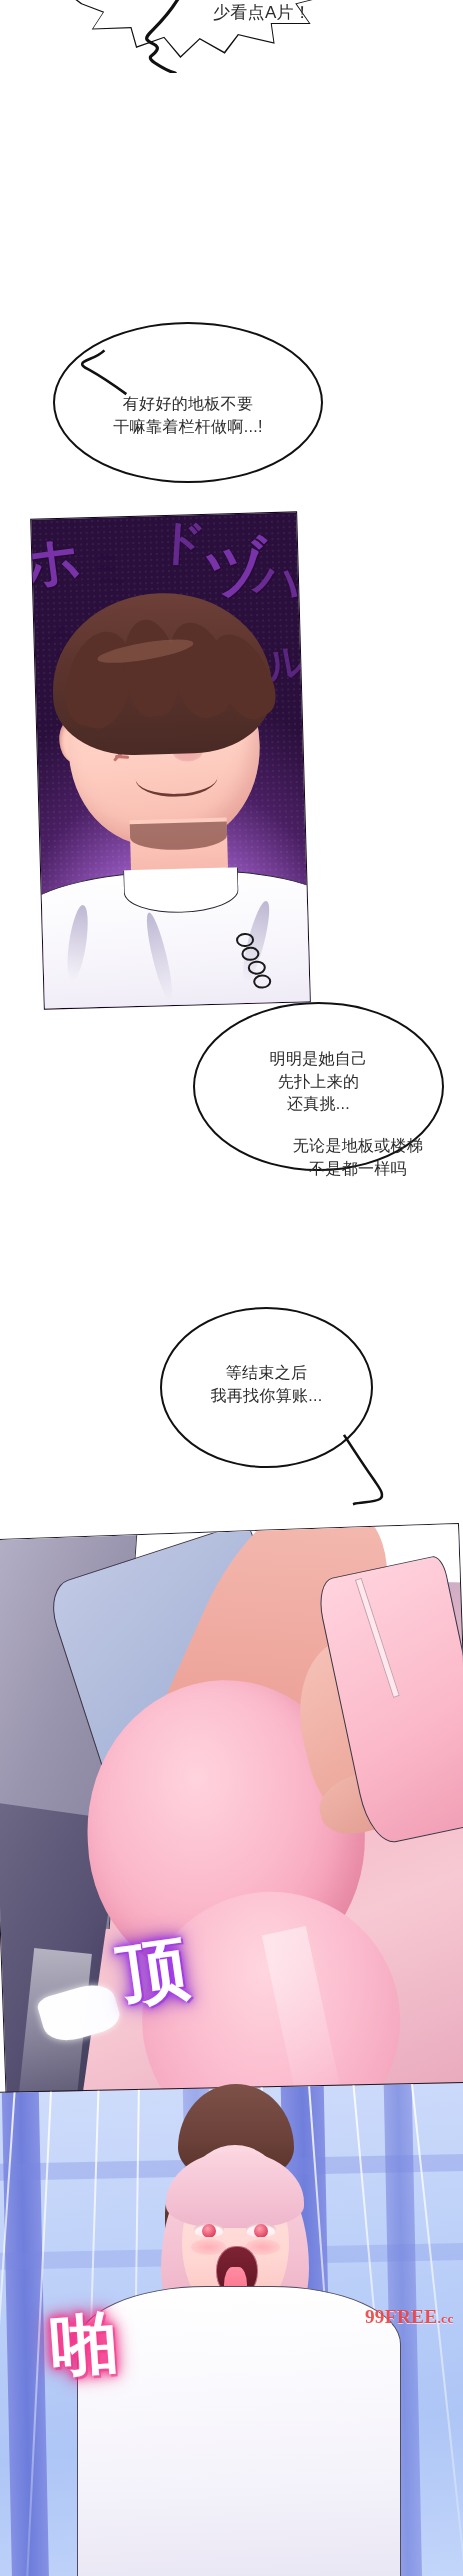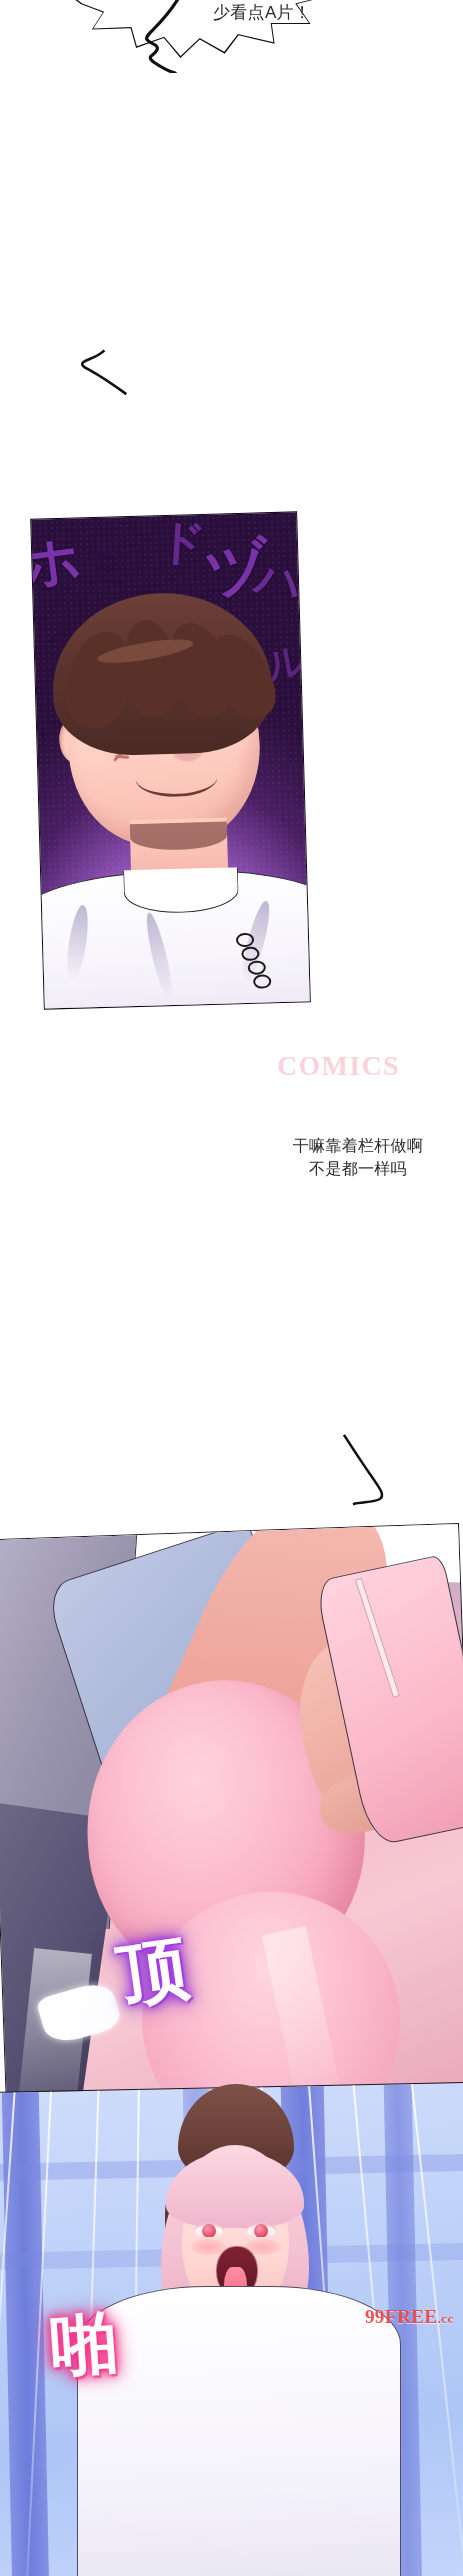--- a/index.html
+++ b/index.html
@@ -260,20 +260,24 @@
     <div class="spiky" style="left:55px;top:-82px;width:273px;height:138px;"></div>
     <svg class="spiky-tail" viewBox="0 0 120 120">
       <path d="M92 2 C80 22 66 38 52 52 C44 60 40 64 42 68 C46 74 56 74 58 80
                C60 86 52 90 48 94 C46 97 48 100 54 104 C66 112 78 118 86 120" fill="none" stroke="#111" stroke-width="5" stroke-linecap="round" stroke-linejoin="round"></path>
     </svg>
     <div class="balloon" style="left:213px;top:0px;width:187px;height:26px;display:flex;align-items:center;justify-content:flex-start;">
       <div class="btext" style="font-size:17px;">少看点A片！</div>
     </div>
   </div>
 
+  <div class="balloon oval" style="left:53px;top:322px;width:270px;height:161px;">
+    <div class="btext" style="font-size:16px;margin-top:27px;">有好好的地板不要
+干嘛靠着栏杆做啊...!</div>
+  </div>
   <svg style="position:absolute;left:76px;top:340px;width:71px;height:58px;" viewBox="0 0 110 90">
     <path d="M78 84 C56 68 38 56 20 46 C12 42 6 38 12 34 C20 29 34 26 44 16" fill="#fff" stroke="#111" stroke-width="4" stroke-linejoin="round"></path>
   </svg>
 
   <div id="panel1">
     <div class="dots"></div>
 
     <div class="graf" style="left:-7.7px;top:6.4px;font-size:55px;transform:rotate(-6deg);">ホ</div>
     <div class="graf" style="left:126px;top:-5.2px;font-size:48px;transform:rotate(5deg);opacity:.75;">ド</div>
     <div class="graf" style="left:173px;top:14px;font-size:61px;transform:rotate(-3deg);">ヅ</div>
@@ -318,24 +322,33 @@
     <div class="shirt-fold" style="left:205px;top:386px;width:15.5px;height:84px;transform:rotate(16deg);"></div>
 
     <div class="tee-o" style="left:193px;top:419px;"></div>
     <div class="tee-o" style="left:198px;top:433px;"></div>
     <div class="tee-o" style="left:204px;top:447px;"></div>
     <div class="tee-o" style="left:209px;top:461px;"></div>
   </div>
 
   <div class="wm-faint">COMICS</div>
 
-
-  <div class="freetext" style="left:258px;top:1135px;width:200px;font-size:16px;">干嘛靠着栏杆做啊
+  <div class="balloon oval" style="left:193px;top:1002px;width:251px;height:169px;">
+    <div class="btext" style="font-size:16px;margin-top:-9px;">明明是她自己
+先扑上来的
+还真挑...</div>
+  </div>
+
+  <div class="freetext" style="left:258px;top:1135px;width:200px;font-size:16px;">无论是地板或楼梯
 不是都一样吗</div>
 
+  <div class="balloon oval" style="left:160px;top:1307px;width:213px;height:161px;">
+    <div class="btext" style="font-size:16px;margin-top:-5.2px;">等结束之后
+我再找你算账...</div>
+  </div>
   <svg style="position:absolute;left:340px;top:1431px;width:58px;height:77px;" viewBox="0 0 90 120">
     <path d="M6 6 C24 34 40 58 54 78 C62 90 70 100 62 106 C52 112 34 110 20 114" fill="none" stroke="#111" stroke-width="4" stroke-linejoin="round"></path>
   </svg>
 
   <div id="panel2">
     <div class="p2-top-white"></div>
 
     <div class="p2-shape" style="left:-19.3px;top:-13px;width:148px;height:399px;
          background:linear-gradient(110deg,#b6b2c8 0%,#9a95ae 50%,#85809c 100%);
          transform:rotate(6deg);border-right:1.3px solid #3b3545;"></div>

